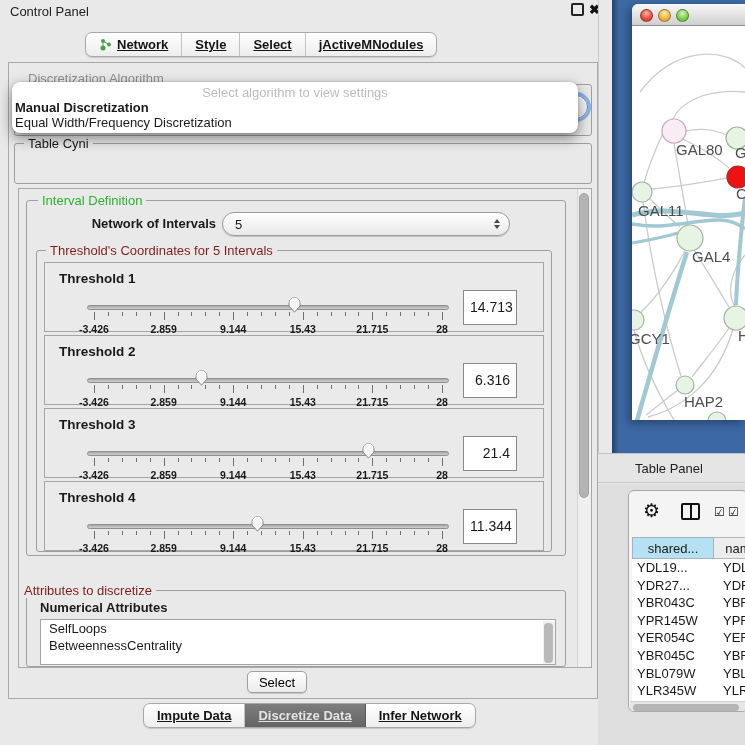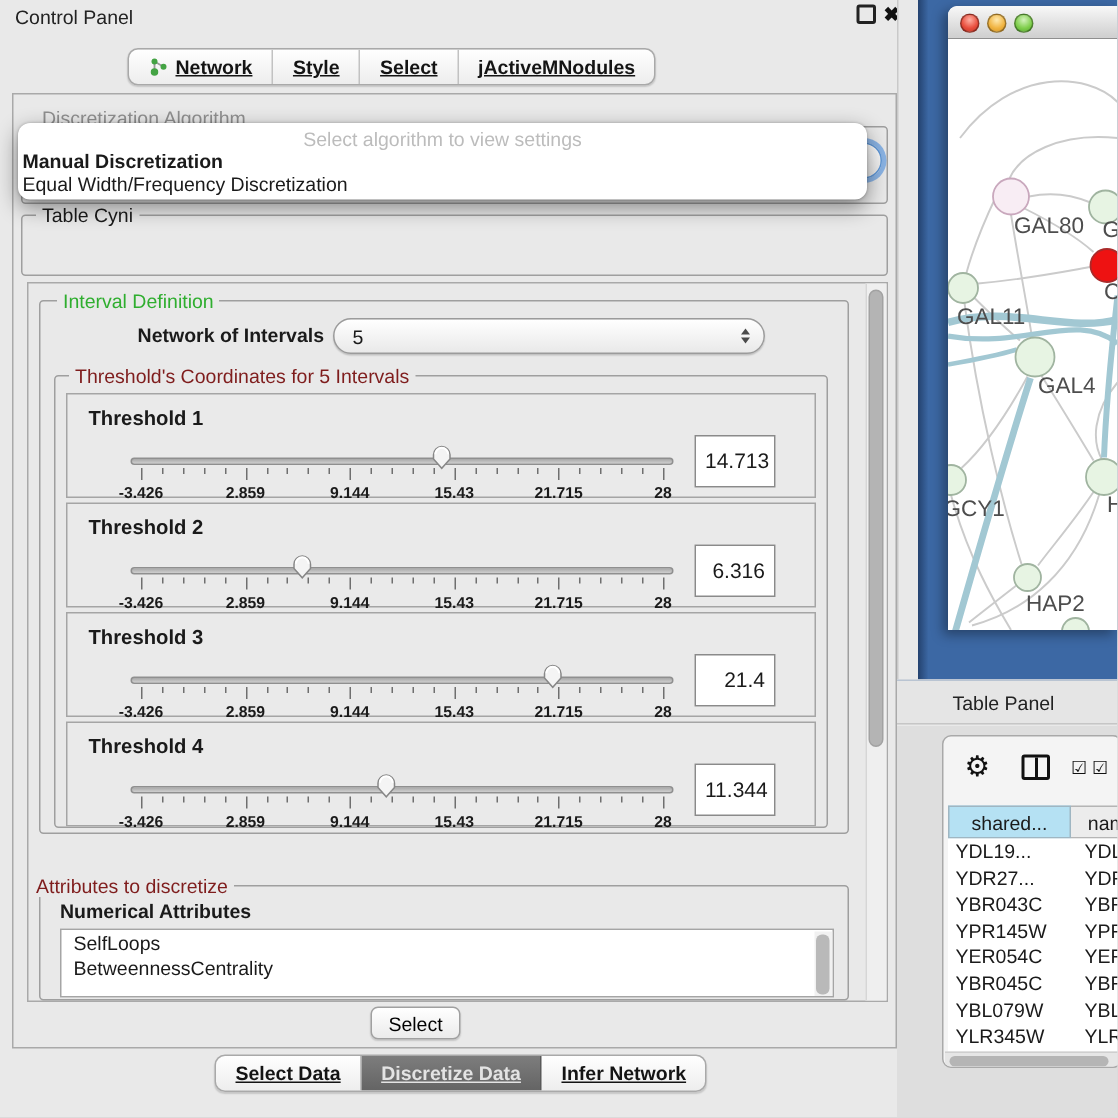--- a/index.html
+++ b/index.html
@@ -365,21 +365,21 @@
       </div>
     <div id="attr-scroll">
       <div id="attr-thumb"></div>
     </div>
   </div>
 
   <button id="apply-btn">Select</button>
 
   <div id="bottom-tabs" class="seg-tabs">
       <div class="seg">
-        <span>Select Data</span>
+        <span>Impute Data</span>
       </div>
       <div class="seg selected">
         <span>Discretize Data</span>
       </div>
       <div class="seg">
         <span>Infer Network</span>
       </div>
     </div>
 
   <div id="right-gap"></div>

